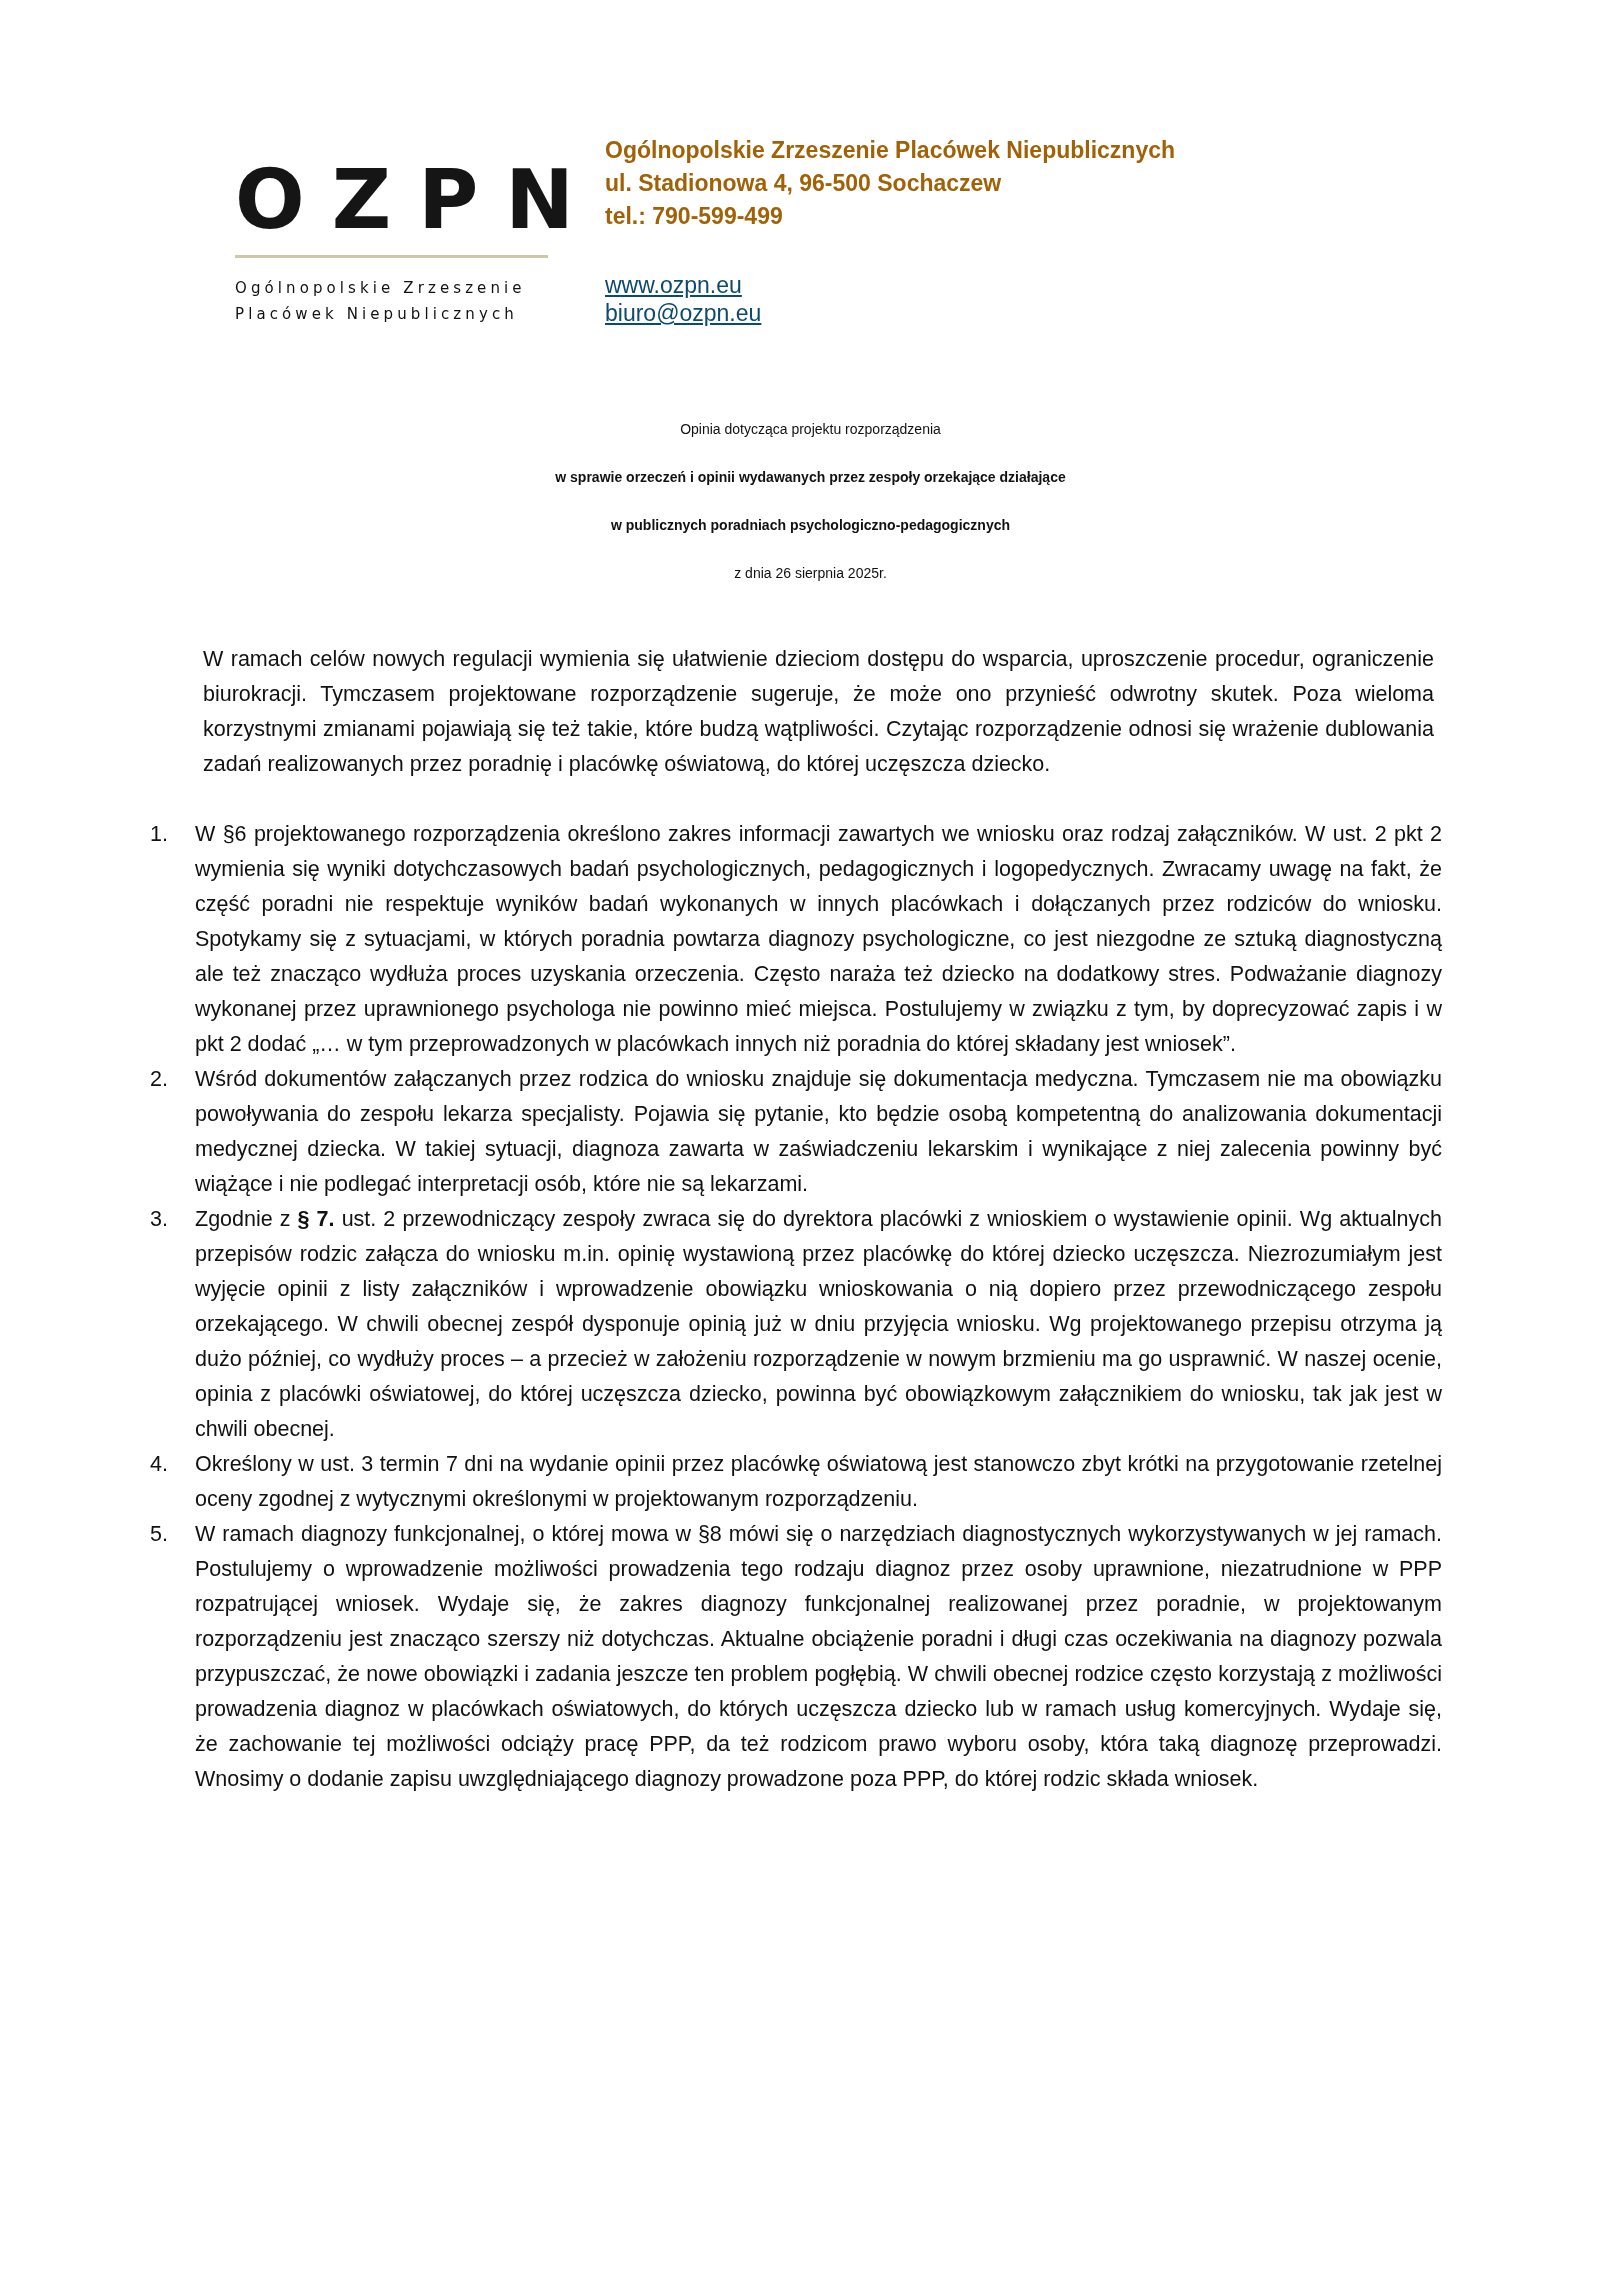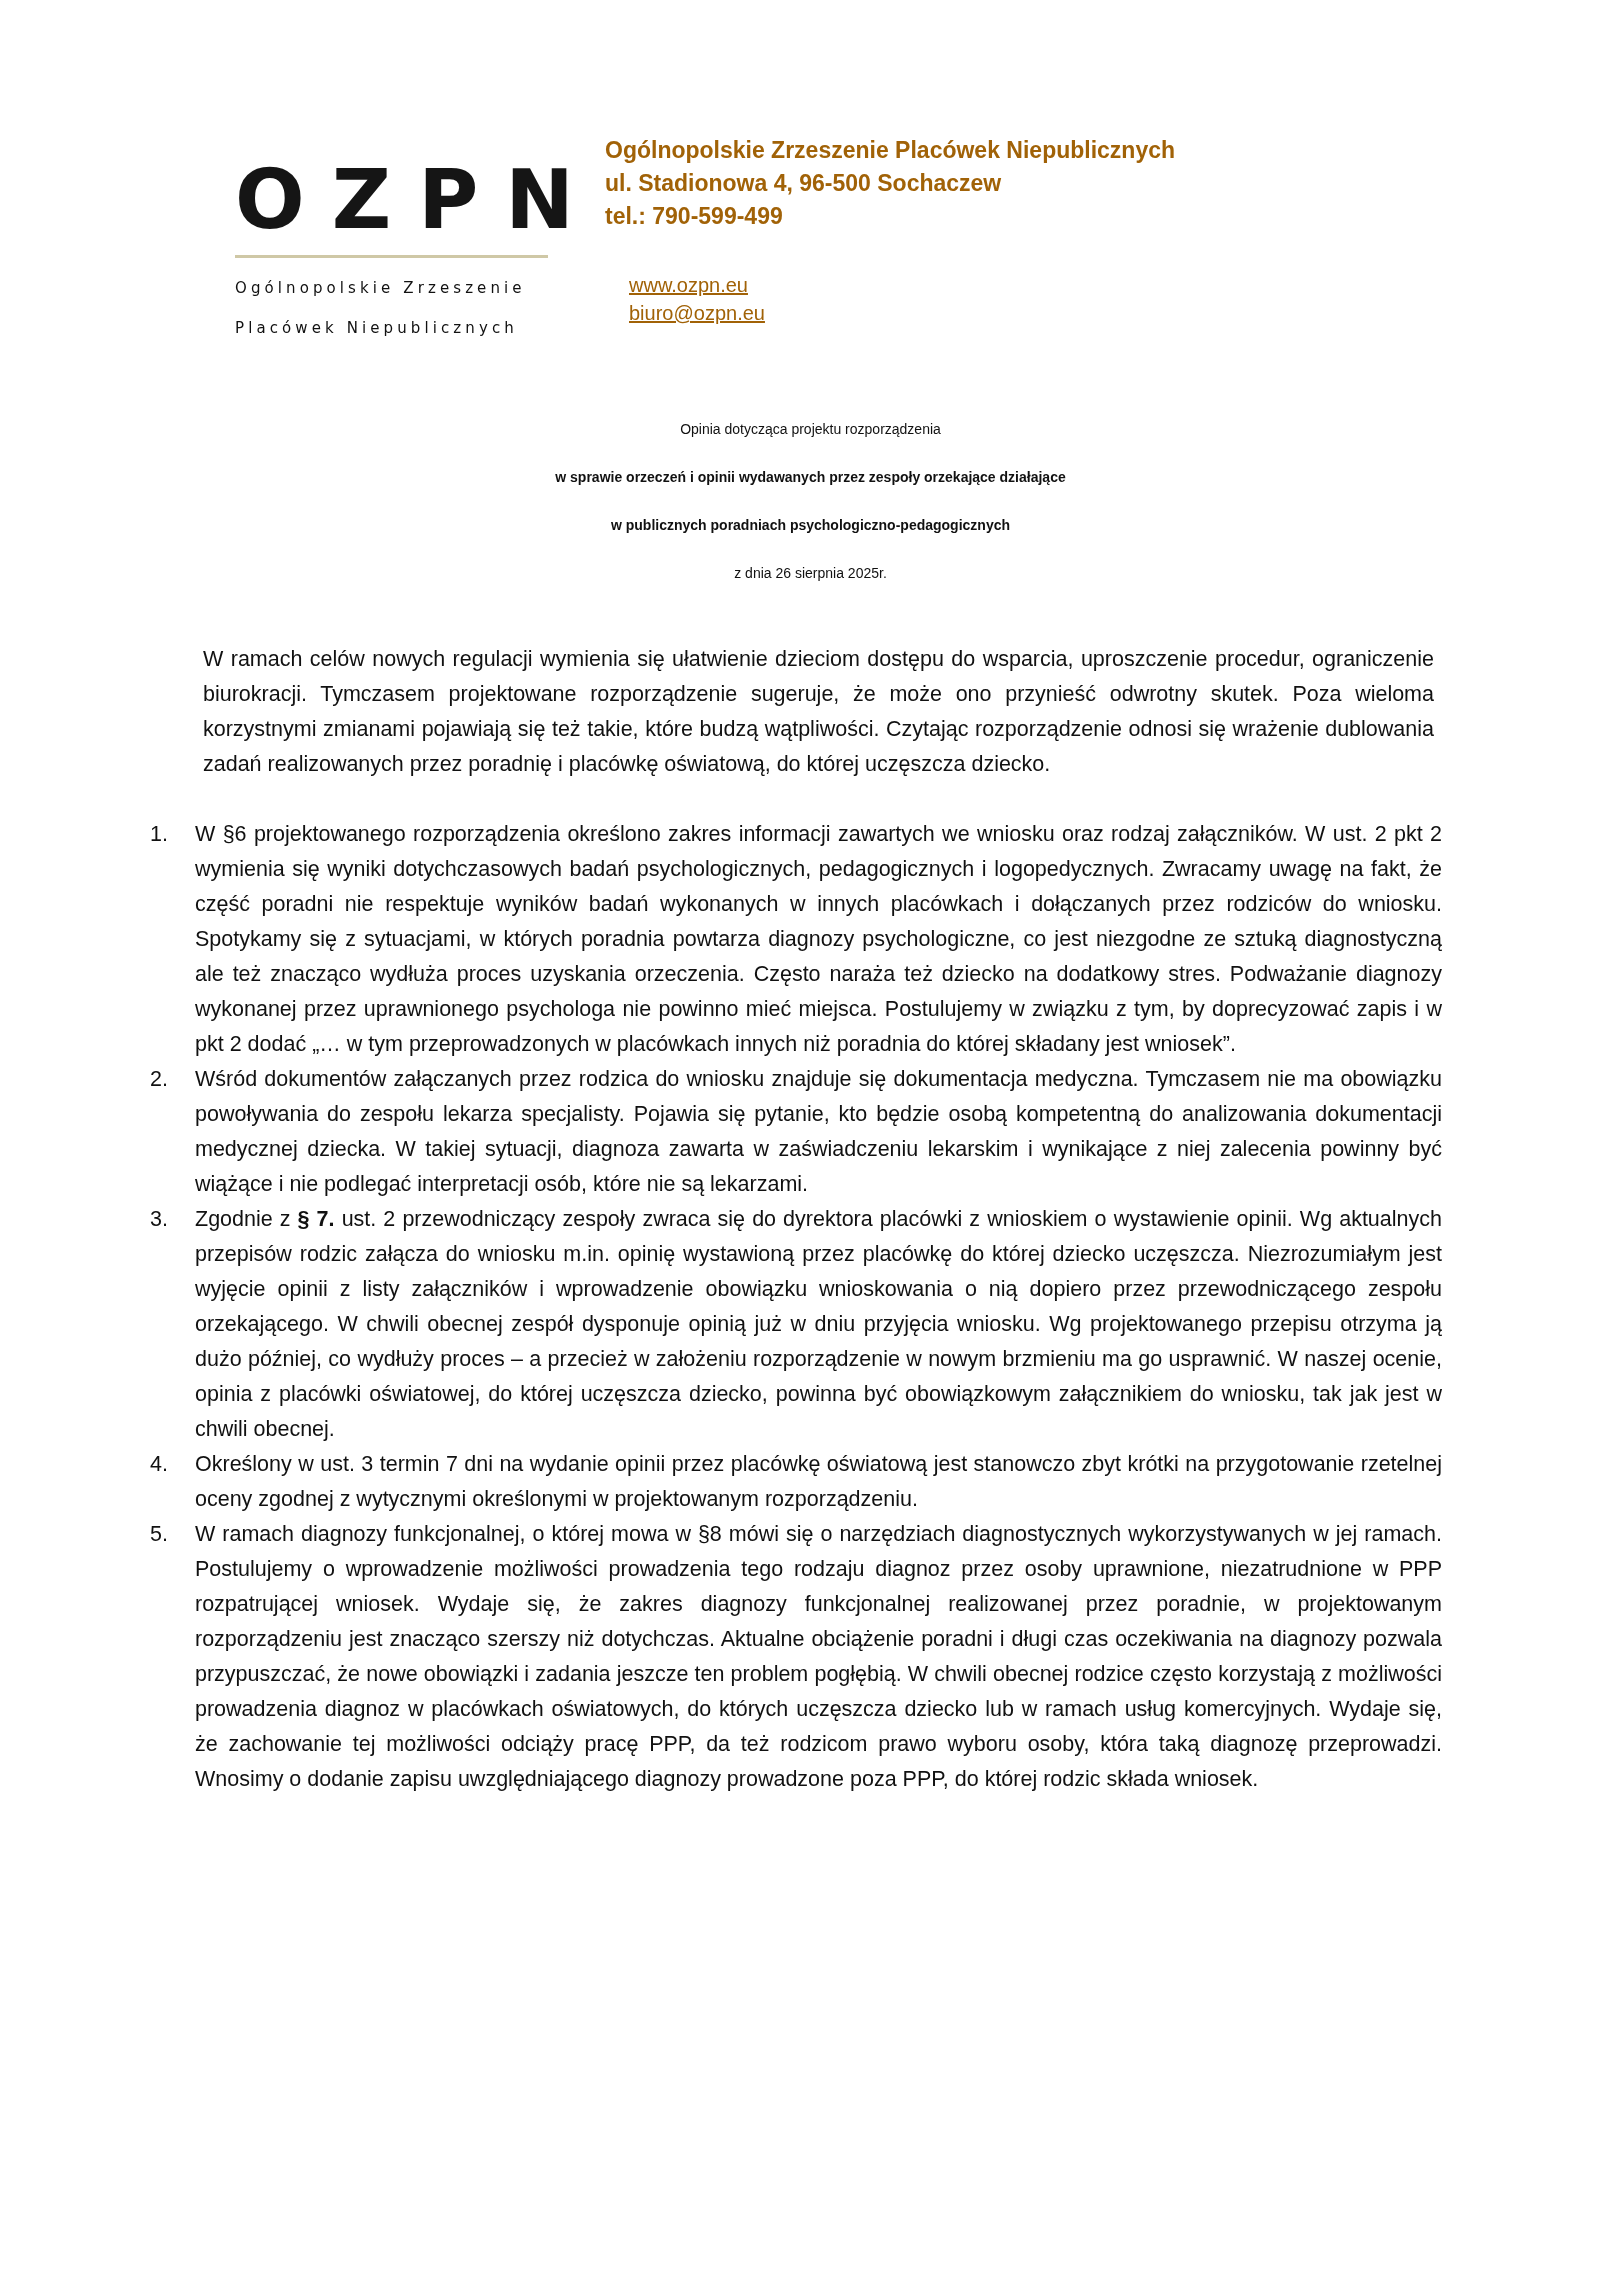--- a/index.html
+++ b/index.html
@@ -8,21 +8,21 @@
 
     
     .logo { position: absolute; left: 235px; top: 159px; width: 315px; }
     .logo-mark { font-family: "DejaVu Sans", sans-serif; font-size: 82px; font-weight: 700; letter-spacing: 27px; line-height: 82px; color: #151515; margin: 0; white-space: nowrap; }
     .logo-rule { height: 2.7px; background: #cfc8a6; margin-top: 14.3px; width: 313px; }
     .logo-sub { font-family: "DejaVu Sans", sans-serif; font-size: 15px; letter-spacing: 4.1px; line-height: 22.4px; color: #111; margin-top: 19px; white-space: nowrap; }
 
     .org { position: absolute; left: 605px; top: 134px; font-family: "Liberation Sans", sans-serif; }
     .org-line { font-size: 23px; font-weight: 700; color: #a16207; line-height: 33px; white-space: nowrap; }
     .contacts { margin-top: 38px; }
-    .contact-link { display: block; font-family: "Liberation Sans", sans-serif; font-size: 20px; color: #a16207; text-decoration: underline; line-height: 28px; white-space: nowrap; margin-left: 24px; }
+    .contact-link { display: block; font-family: "Liberation Sans", sans-serif; font-size: 23px; color: #0c4a6e; text-decoration: underline; line-height: 28px; white-space: nowrap; }
 
     
     .title-block { position: absolute; left: 179px; top: 405px; width: 1263px; text-align: center; font-family: "Liberation Sans", sans-serif; font-size: 14px; color: #111; }
     .title-line { line-height: 48px; white-space: nowrap; }
     .title-line.bold { font-weight: 700; }
 
     
     .body { position: absolute; left: 195px; top: 634px; width: 1247px; font-family: "Liberation Sans", sans-serif; font-size: 21.5px; line-height: 35px; color: #111; }
     .para { text-align: justify; margin: 8px; }
     .intro { margin-bottom: 35px; }
@@ -33,21 +33,21 @@
   </style>
 </head>
 <body>
 
 <div class="page">
 
   <div class="logo">
     <div class="logo-mark">OZPN</div>
     <div class="logo-rule"></div>
     <div class="logo-sub">Ogólnopolskie Zrzeszenie</div>
-    <div class="logo-sub" style="margin-top:18px">Placówek Niepublicznych</div>
+    <div class="logo-sub" style="margin-top:4px">Placówek Niepublicznych</div>
   </div>
 
   <div class="org">
     <div class="org-line">Ogólnopolskie Zrzeszenie Placówek Niepublicznych</div>
     <div class="org-line">ul. Stadionowa 4, 96-500 Sochaczew</div>
     <div class="org-line">tel.: 790-599-499</div>
     <div class="contacts">
       <a class="contact-link">www.ozpn.eu</a>
       <a class="contact-link">biuro@ozpn.eu</a>
     </div>

